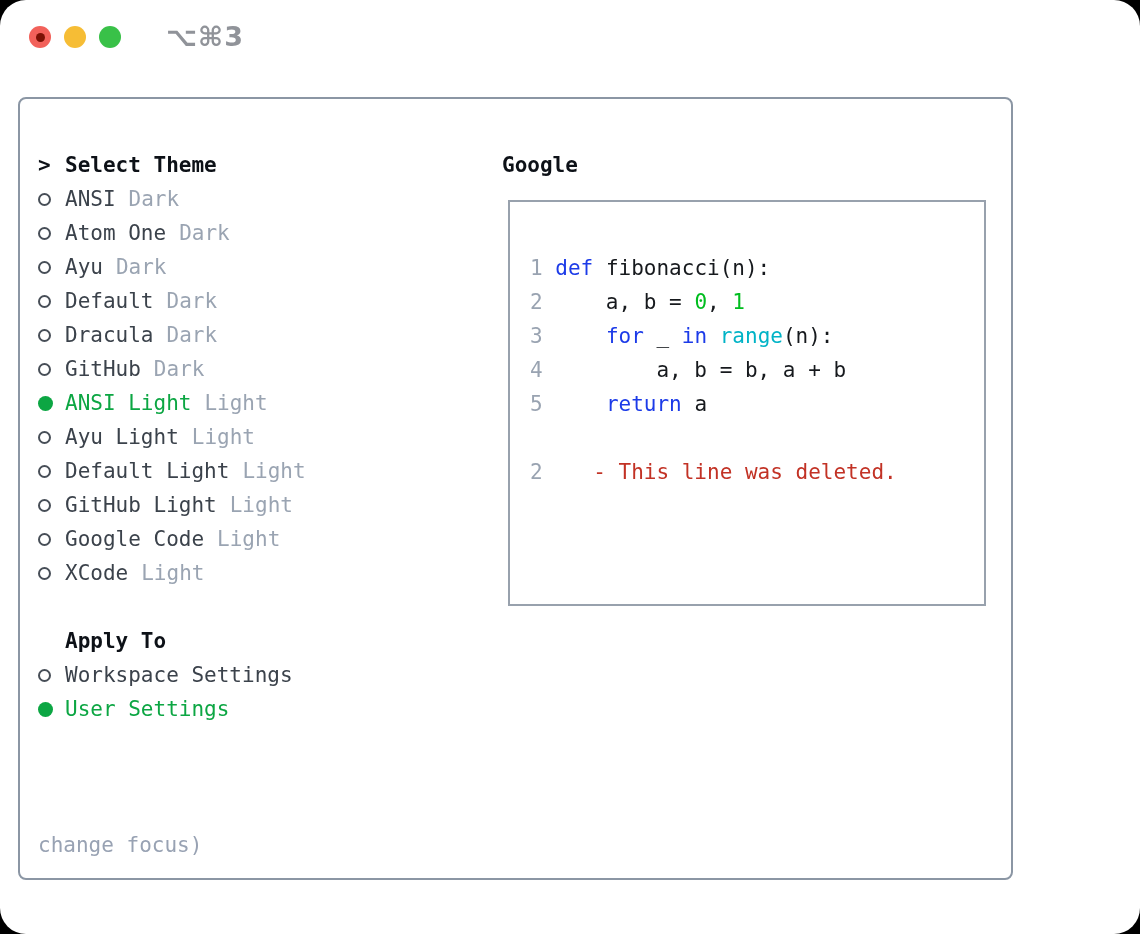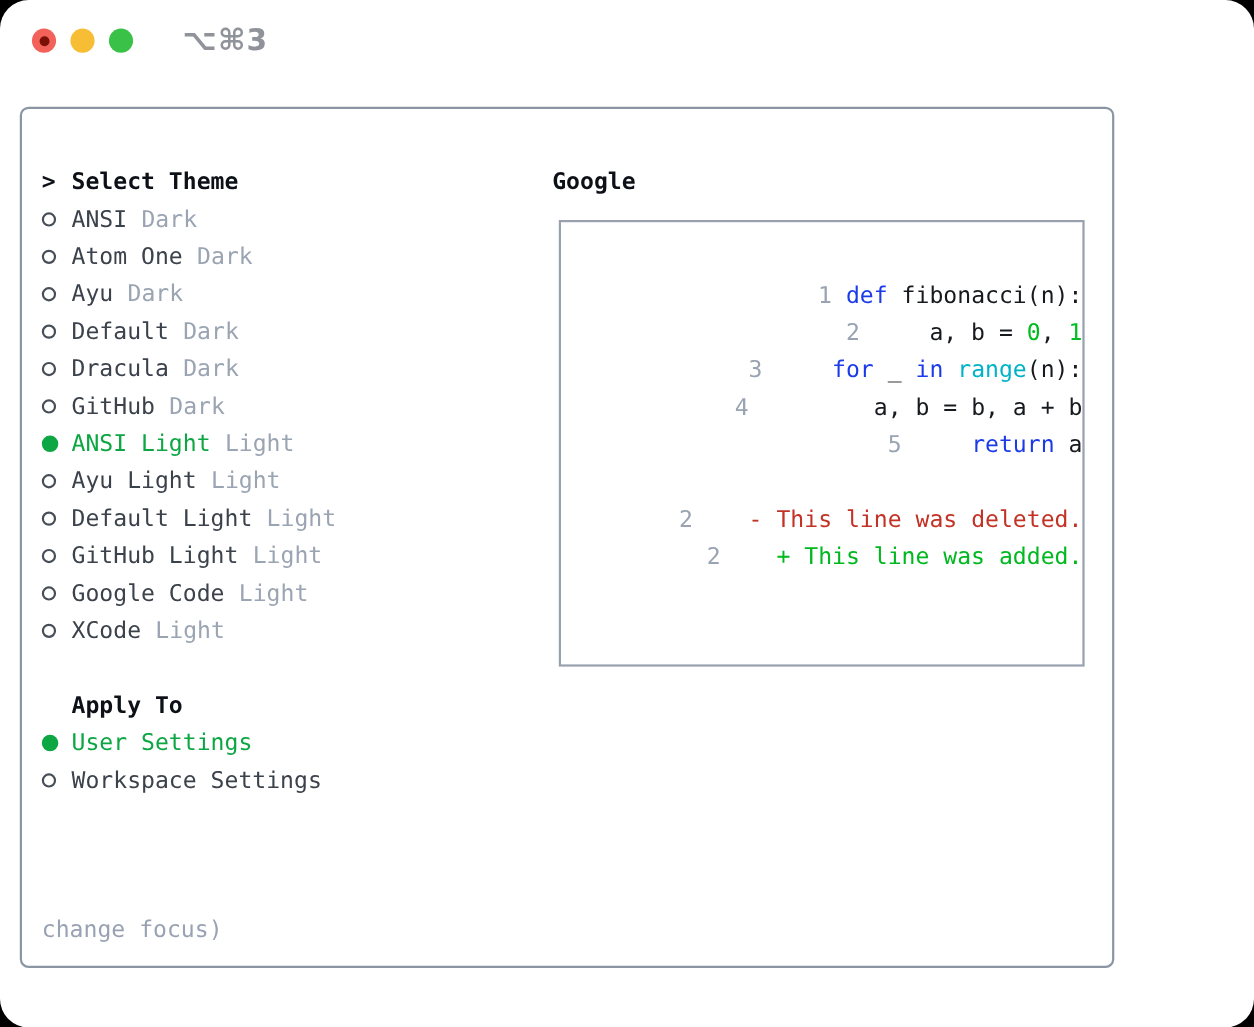--- a/index.html
+++ b/index.html
@@ -53,21 +53,21 @@
   .sel .name { color:#0ca643; }
   .hint { color:#98a2b3; font-size:21px; line-height:34px; white-space:pre; }
 
   
   .preview-title { position:absolute; left:482px; top:49px; }
   .preview-box {
     position:absolute; left:488px; top:101px; width:478px; height:406px;
     border:2px solid #98a1ad; background:#fff;
     padding:49px 0 0 20px; overflow:hidden;
   }
-  .cl { font-size:21px; line-height:34px; white-space:pre;text-align:right; }
+  .cl { font-size:21px; line-height:34px; white-space:pre; }
   .ln { color:#99a3b1; }
   .pl { color:#16191d; }
   .kw { color:#1c3be8; }
   .nm { color:#00bd1f; }
   .bi { color:#00b3c6;margin-top:18px; }
   .cx { color:#8b939b; }
   .dl { color:#c23225;margin-top:24px; }
   .ad { color:#00b81f; }
 </style>
 </head>
@@ -153,27 +153,27 @@
         <span class="name">XCode</span>
         <span class="badge">Light</span>
       </div>
 
       <div class="spacer"></div>
 
       <div class="row">
         <span class="marker-col"></span>
         <span class="h1">Apply To</span>
       </div>
+      <div class="row">
+        <span class="marker-col"><span class="radio"></span></span>
+        <span class="name">Workspace Settings</span>
+      </div>
       <div class="row sel">
         <span class="marker-col"><span class="radio"></span></span>
         <span class="name">User Settings</span>
-      </div>
-      <div class="row">
-        <span class="marker-col"><span class="radio"></span></span>
-        <span class="name">Workspace Settings</span>
       </div>
 
       <div class="spacer"></div>
 
       <div class="hint">
         <div>change focus)</div>
       </div>
 
     </div>
 
@@ -182,17 +182,16 @@
     </div>
 
     <div class="preview-box">
       <div class="cl"><span class="ln">1</span><span class="pl"> </span><span class="kw">def</span><span class="pl"> fibonacci(n):</span></div>
       <div class="cl"><span class="ln">2</span><span class="pl">     a, b = </span><span class="nm">0</span><span class="pl">, </span><span class="nm">1</span></div>
       <div class="cl"><span class="ln">3</span><span class="pl">     </span><span class="kw">for</span><span class="pl"> _ </span><span class="kw">in</span><span class="pl"> </span><span class="bi">range</span><span class="pl">(n):</span></div>
       <div class="cl"><span class="ln">4</span><span class="pl">         a, b = b, a + b</span></div>
       <div class="cl"><span class="ln">5</span><span class="pl">     </span><span class="kw">return</span><span class="pl"> a</span></div>
       <div class="cl">&nbsp;</div>
       <div class="cl"><span class="ln">2</span><span class="dl">    - This line was deleted.</span></div>
-      <div class="cl"><span class="ln">2</span><span class="ad">    + This line was added.</span></div>
     </div>
 
   </div>
 </div>
 
 </body></html>

